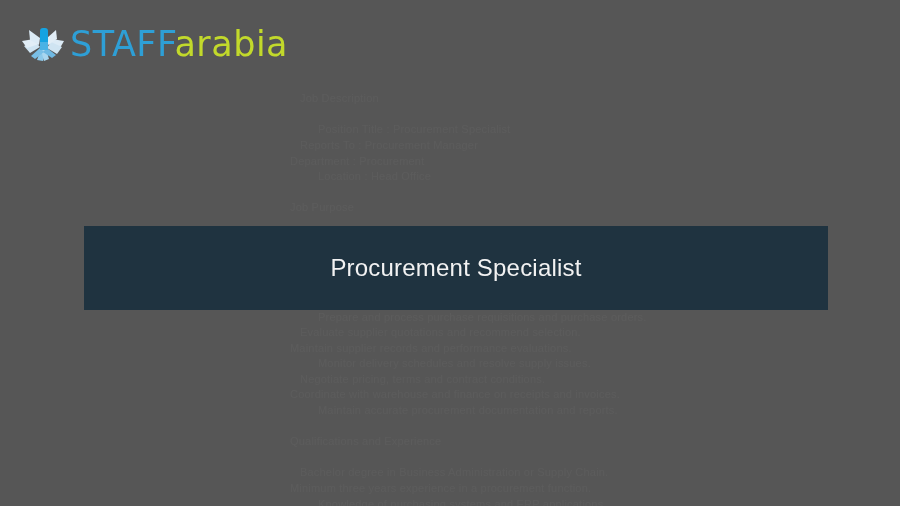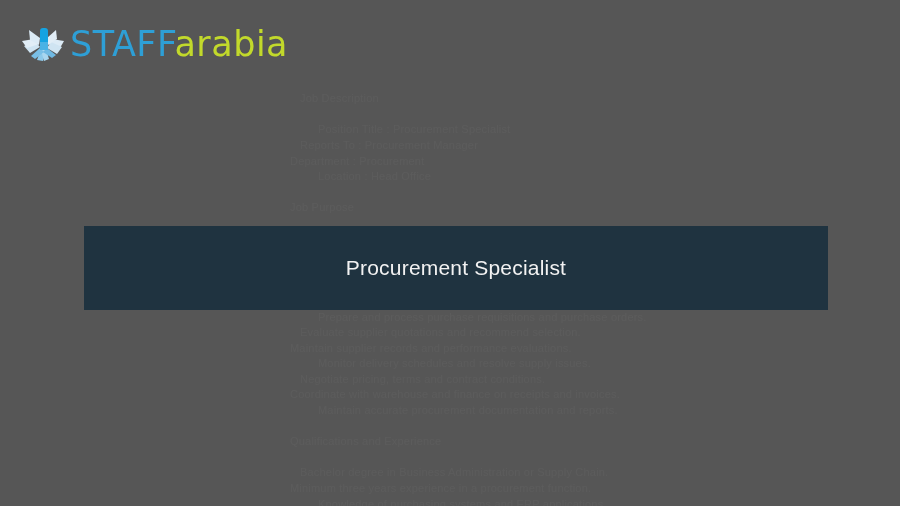--- a/index.html
+++ b/index.html
@@ -84,21 +84,21 @@
     width: 744px;
     height: 84px;
     background-color: #1f3340;
     display: flex;
     align-items: center;
     justify-content: center;
     box-sizing: border-box;
   }
   #title-text {
     color: #f2f2f2;
-    font-size: 21px;
+    font-size: 24px;
     line-height: 1.2;
     font-weight: 400;
     letter-spacing: 0.2px;
     text-align: center;
     font-family: "Liberation Sans", sans-serif;
   }
 </style>
 </head>
 <body>
 

